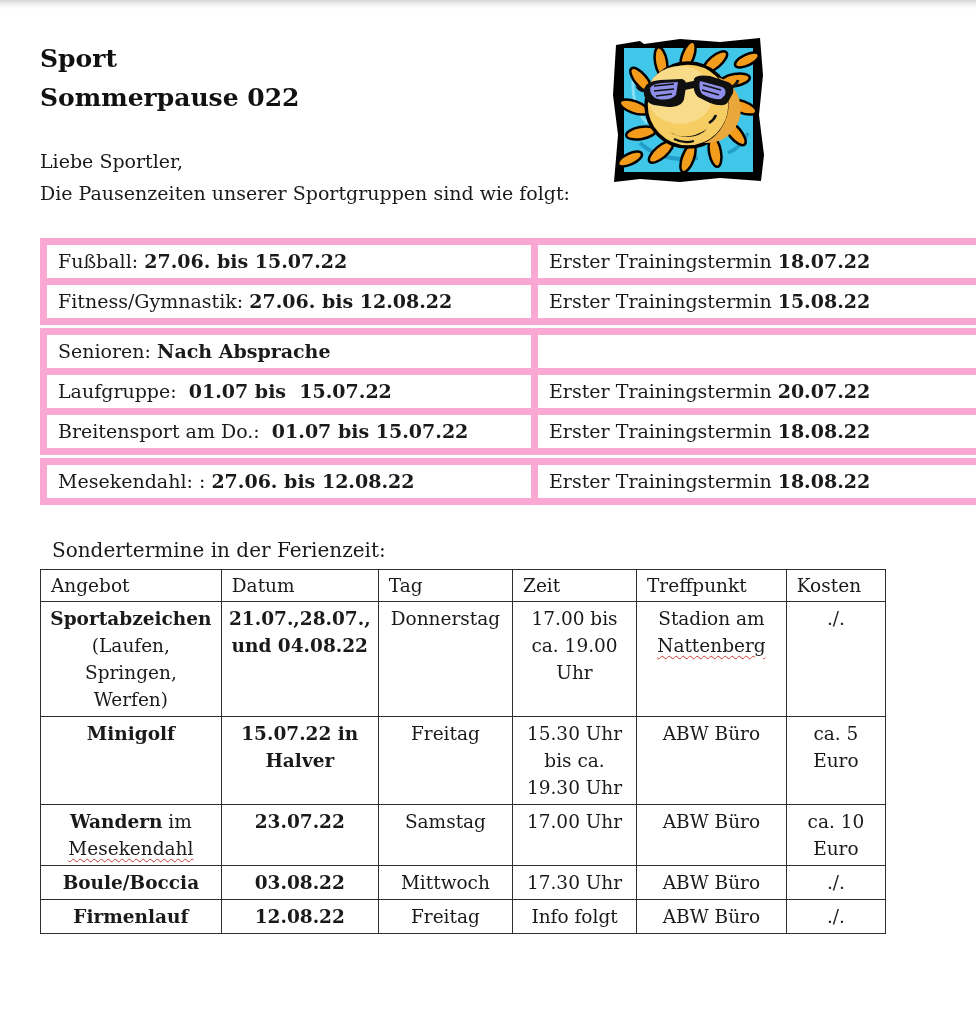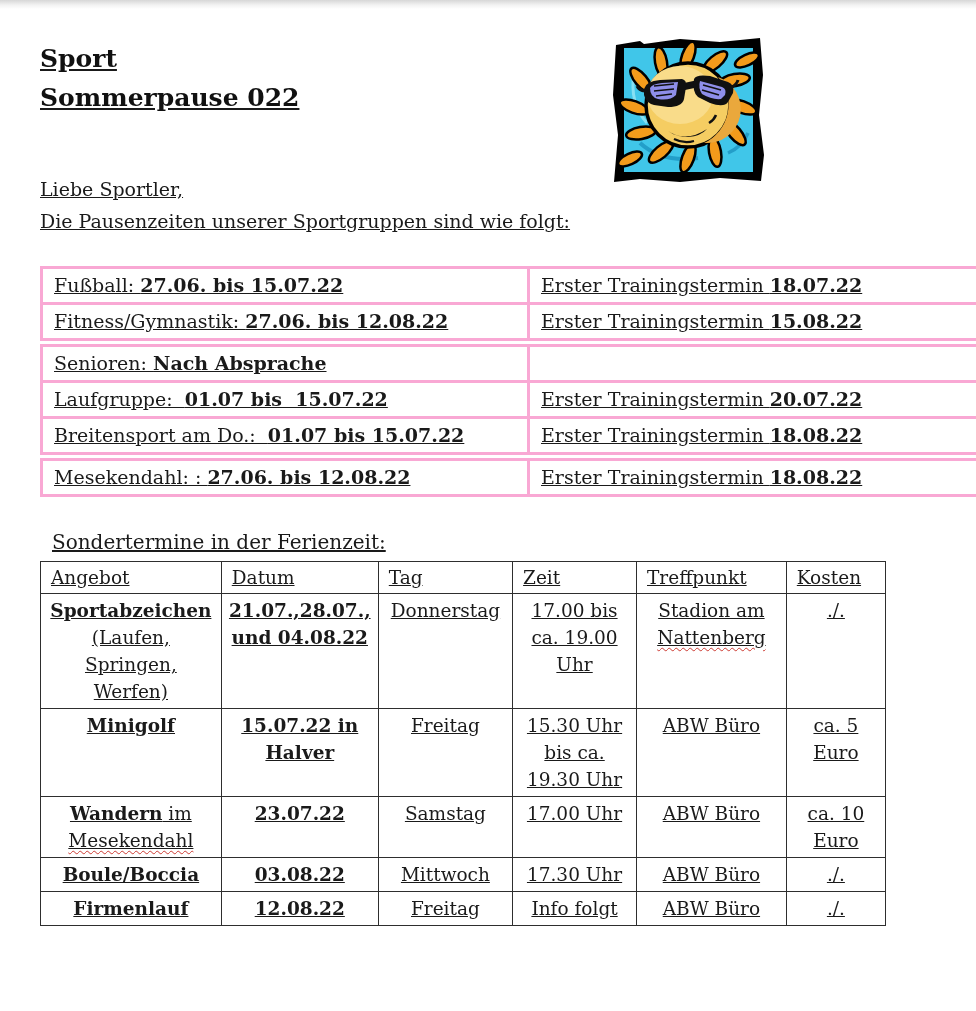--- a/index.html
+++ b/index.html
@@ -1,27 +1,27 @@
 <!DOCTYPE html>
 <html><head>
 <meta charset="utf-8">
 <style>
   html,body{margin:0;padding:0;}
   body{
     width:976px;height:1011px;background:#ffffff;overflow:hidden;
     font-family:"DejaVu Serif","Liberation Serif",serif;color:#1a1a1a;
   }
   .top-edge{height:9px;background:linear-gradient(#d7d7d7,#f2f2f2 55%,#ffffff);}
-  .page{position:relative;padding:0 34px 0 40px;text-decoration:underline;}
+  .page{position:relative;padding:0 34px 0 40px;}
   h1{font-size:25px;line-height:39px;font-weight:bold;margin:30px 0 0 0;color:#111;}
   .sun{position:absolute;left:610px;top:-4px;width:157px;height:150px;}
-  .intro{font-size:19px;line-height:32px;margin:56px 0 0 0;}
+  .intro{font-size:19px;line-height:32px;margin:28px 0 0 0;}
   .ptable{border-collapse:collapse;width:890px;table-layout:fixed;margin:0 0 3px 0;}
   .ptable:first-child{margin-top:29px;}
-  .ptable td{border:3px solid #f9a8d4;font-size:19px;line-height:27px;padding:3px 11px;white-space:pre-wrap;}
+  .ptable td{border:7px solid #f9a8d4;font-size:19px;line-height:27px;padding:3px 11px;white-space:pre-wrap;}
   .pleft{width:462px;}
   .pright{width:428px;}
   .sub-heading{font-size:20px;line-height:26px;margin:32px 0 6px 12px;}
   #sonder-table{border-collapse:collapse;width:846px;table-layout:fixed;}
   #sonder-table td{border:1px solid #2e2e2e;font-size:18.5px;line-height:27px;vertical-align:top;}
   .shead{text-align:left;padding:2px 10px;}
   .scell{text-align:center;padding:3px 5px;}
   .c-angebot{width:175px;}
   .c-datum{width:152px;}
   .c-tag{width:130px;}

